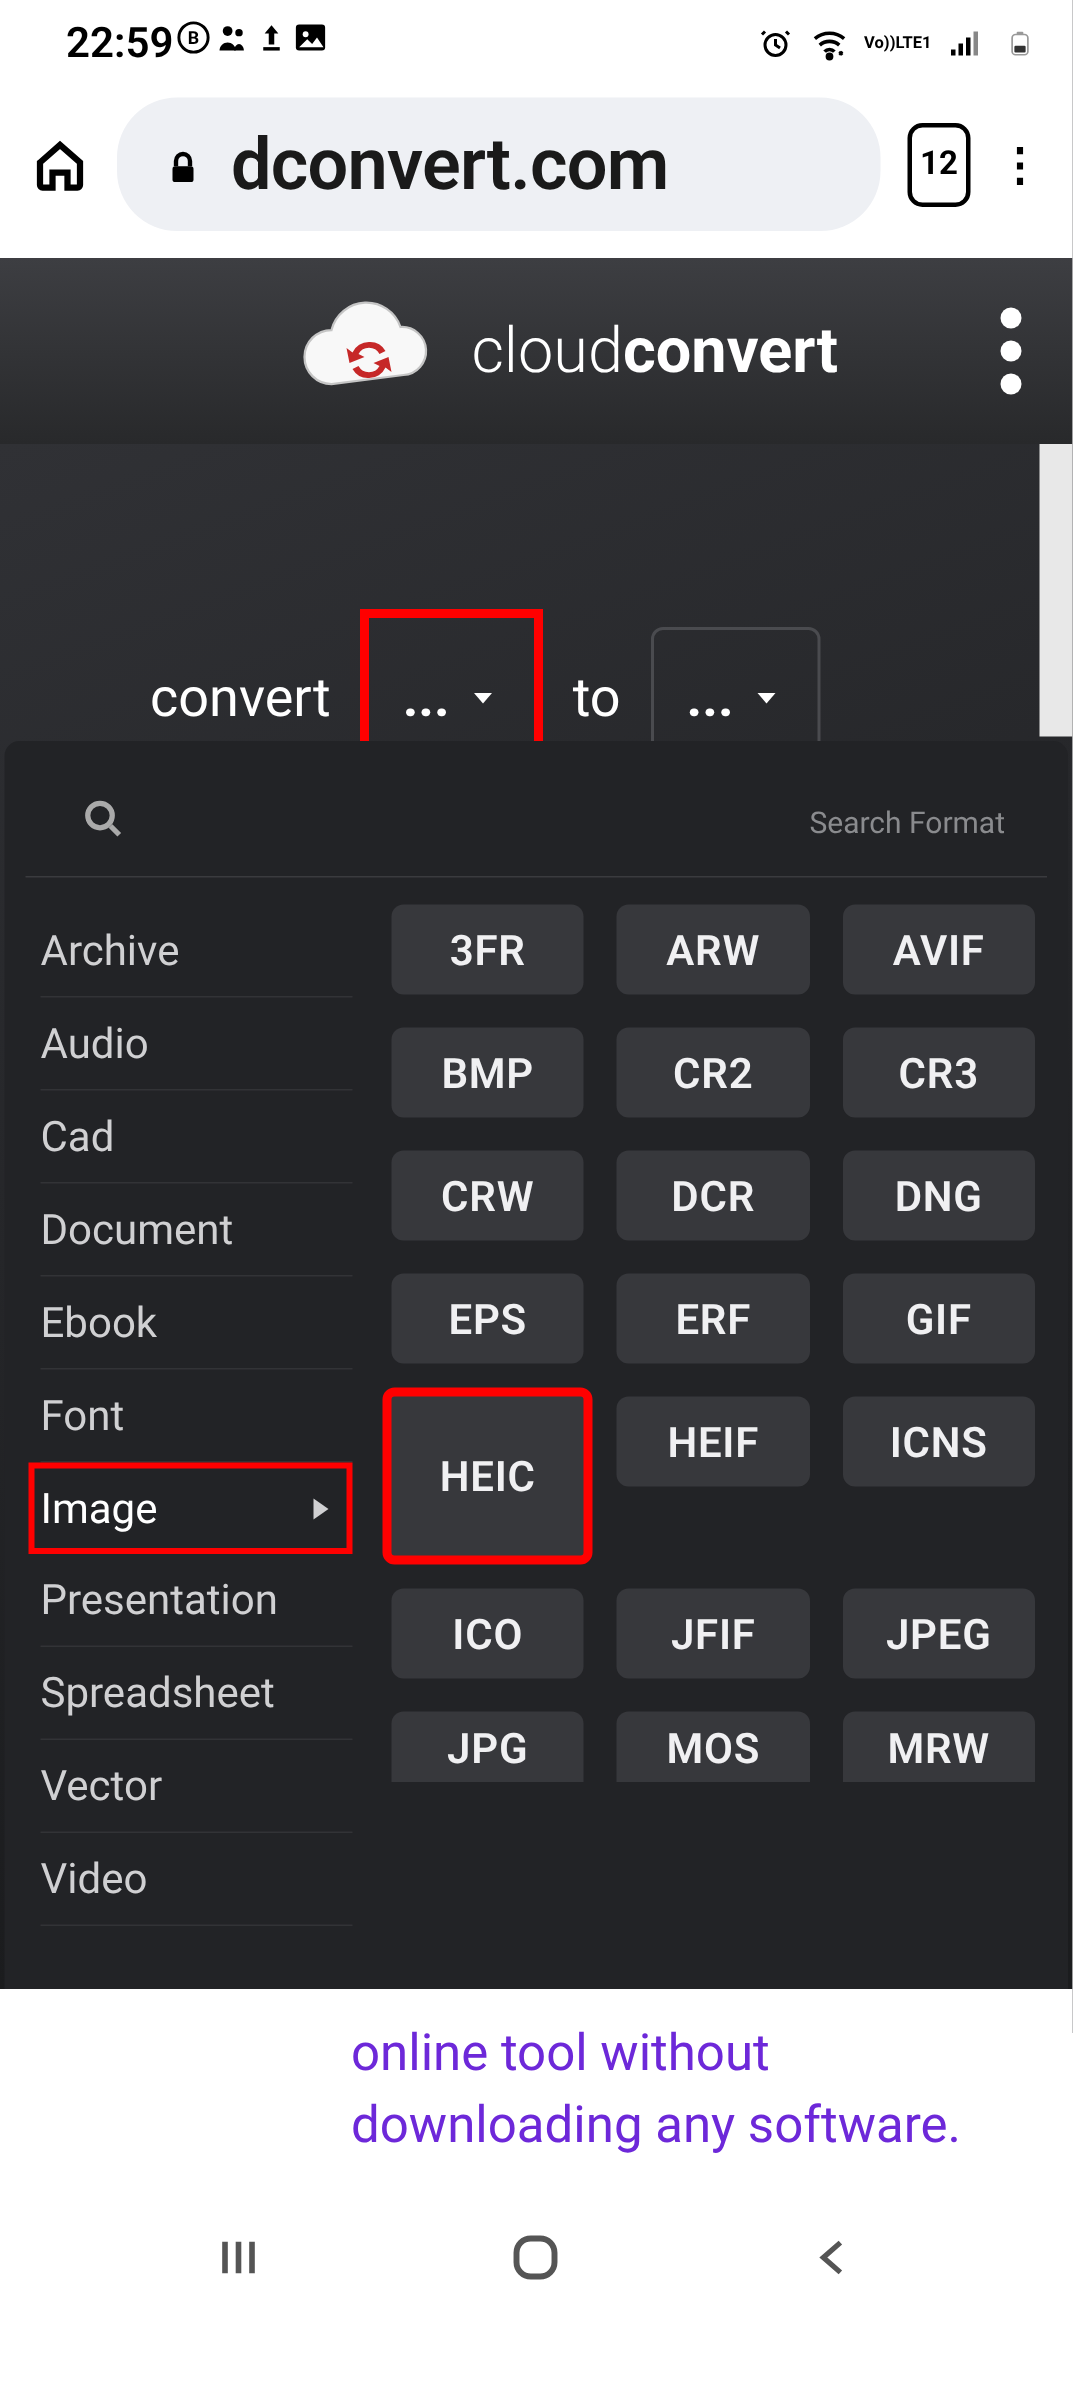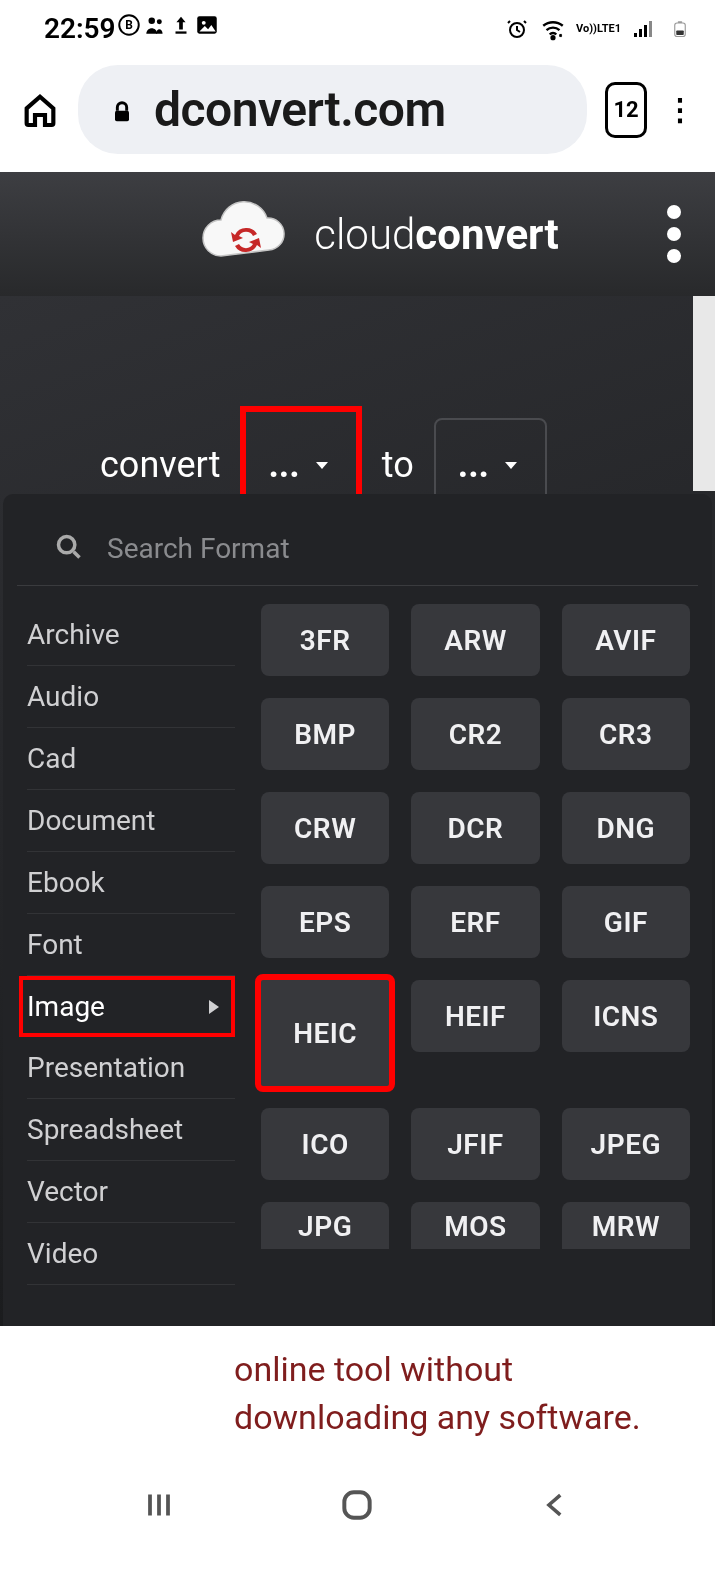--- a/index.html
+++ b/index.html
@@ -32,36 +32,36 @@
     .main-area { background: linear-gradient(160deg, #303135 0%, #1b1c1e 80%); position: relative; height: 1030px; }
     .scroll-edge { position: absolute; right: 0; top: 0; width: 22px; height: 195px; background: #e8e8e8; }
     .convert-row { display: flex; align-items: center; gap: 20px; padding: 110px 0 40px 100px; color: #fff; font-size: 36px; font-weight: 400; }
     .convert-select { border: 2px solid #4a4b4f; border-radius: 8px; padding: 24px 22px; display: flex; align-items: center; gap: 10px; font-size: 36px; color:#fff; font-weight: 700; }
     .convert-select.highlighted { border: 6px solid #ff0000; border-radius: 0; padding: 32px 22px; }
     .chevron-down { width: 24px; height: 24px; }
     
     
     .dropdown-panel { position: absolute; top: 198px; left: 3px; right: 3px; bottom: 0; background: #222326; border-top-left-radius: 10px; border-top-right-radius: 10px; padding: 18px 0 0 0; display: flex; flex-direction: column; }
     .search-row { display: flex; align-items: center; gap: 24px; padding: 20px 28px 20px 38px; border-bottom: 1px solid #3a3b3e; margin: 0 14px; }
-    .search-input { flex: 1; background: transparent; border: none; color: #fde047; font-size: 28px; outline: none; }
+    .search-input { flex: 1; background: transparent; border: none; color: #fde047; font-size: 20px; outline: none; text-align: right; }
     .search-input::placeholder { color: #8a8b8e; }
     
     .format-body { display: flex; flex: 1; overflow: hidden; padding-top: 18px; }
     .category-list { width: 232px; display: flex; flex-direction: column; padding-left: 24px; }
     .category-item { padding: 14px 10px 14px 0; font-size: 28px; color: #d0d0d2; border-bottom: 1px solid #323336; position: relative; }
     .category-item.active { color: #fff; border: 4px solid #ff0000; padding: 10px 10px 10px 4px; margin-left: -8px; border-bottom: 4px solid #ff0000; }
     .category-item.active::after { content: ''; position: absolute; right: 12px; top: 50%; transform: translateY(-50%); width: 0; height: 0; border-left: 10px solid #d0d0d2; border-top: 7px solid transparent; border-bottom: 7px solid transparent; }
     
     .format-grid { flex: 1; display: grid; grid-template-columns: repeat(3, 1fr); gap: 22px 22px; padding: 0 22px 0 26px; align-content: start; }
-    .format-btn { background: #37383c; border-radius: 8px; height: 72px; display: flex; align-items: center; justify-content: center; font-size: 28px; font-weight: 600; color: #f0f0f2; letter-spacing: 0.5px; }
+    .format-btn { background: #37383c; border-radius: 8px; height: 60px; display: flex; align-items: center; justify-content: center; font-size: 28px; font-weight: 600; color: #f0f0f2; letter-spacing: 0.5px; }
     .format-btn.highlighted { border: 6px solid #ff0000; height: 118px; margin: -6px; }
     .format-btn.cut { height: 47px; border-bottom-left-radius: 0; border-bottom-right-radius: 0; align-items: flex-end; padding-bottom: 6px; }
     
     
-    .bottom-text { padding: 20px 60px 20px 234px; font-size: 34px; color: #7f1d1d; line-height: 1.4; }
+    .bottom-text { padding: 20px 60px 20px 234px; font-size: 34px; color: #6d28d9; line-height: 1.4; }
     
     
     .nav-bar { display: flex; justify-content: space-around; align-items: center; padding: 24px 60px; }
     .nav-item { width: 40px; height: 40px; display: flex; align-items: center; justify-content: center; color: #555; }
   </style>
 </head>
 <body>
 
 <div class="status-bar">
   <div class="status-left">

